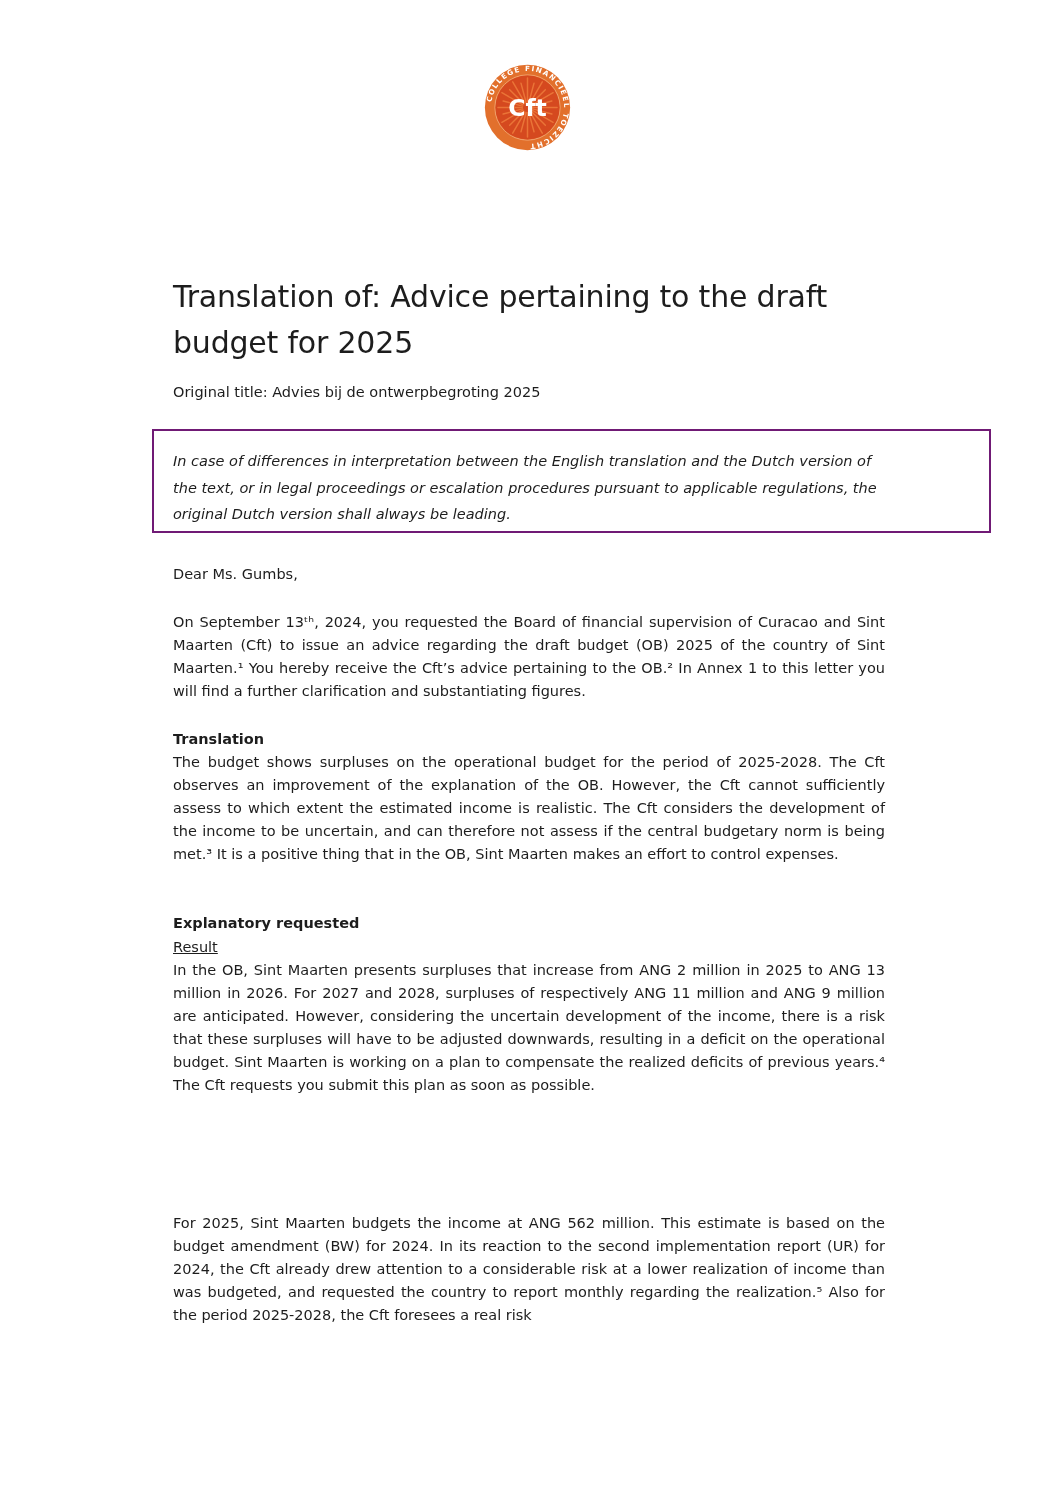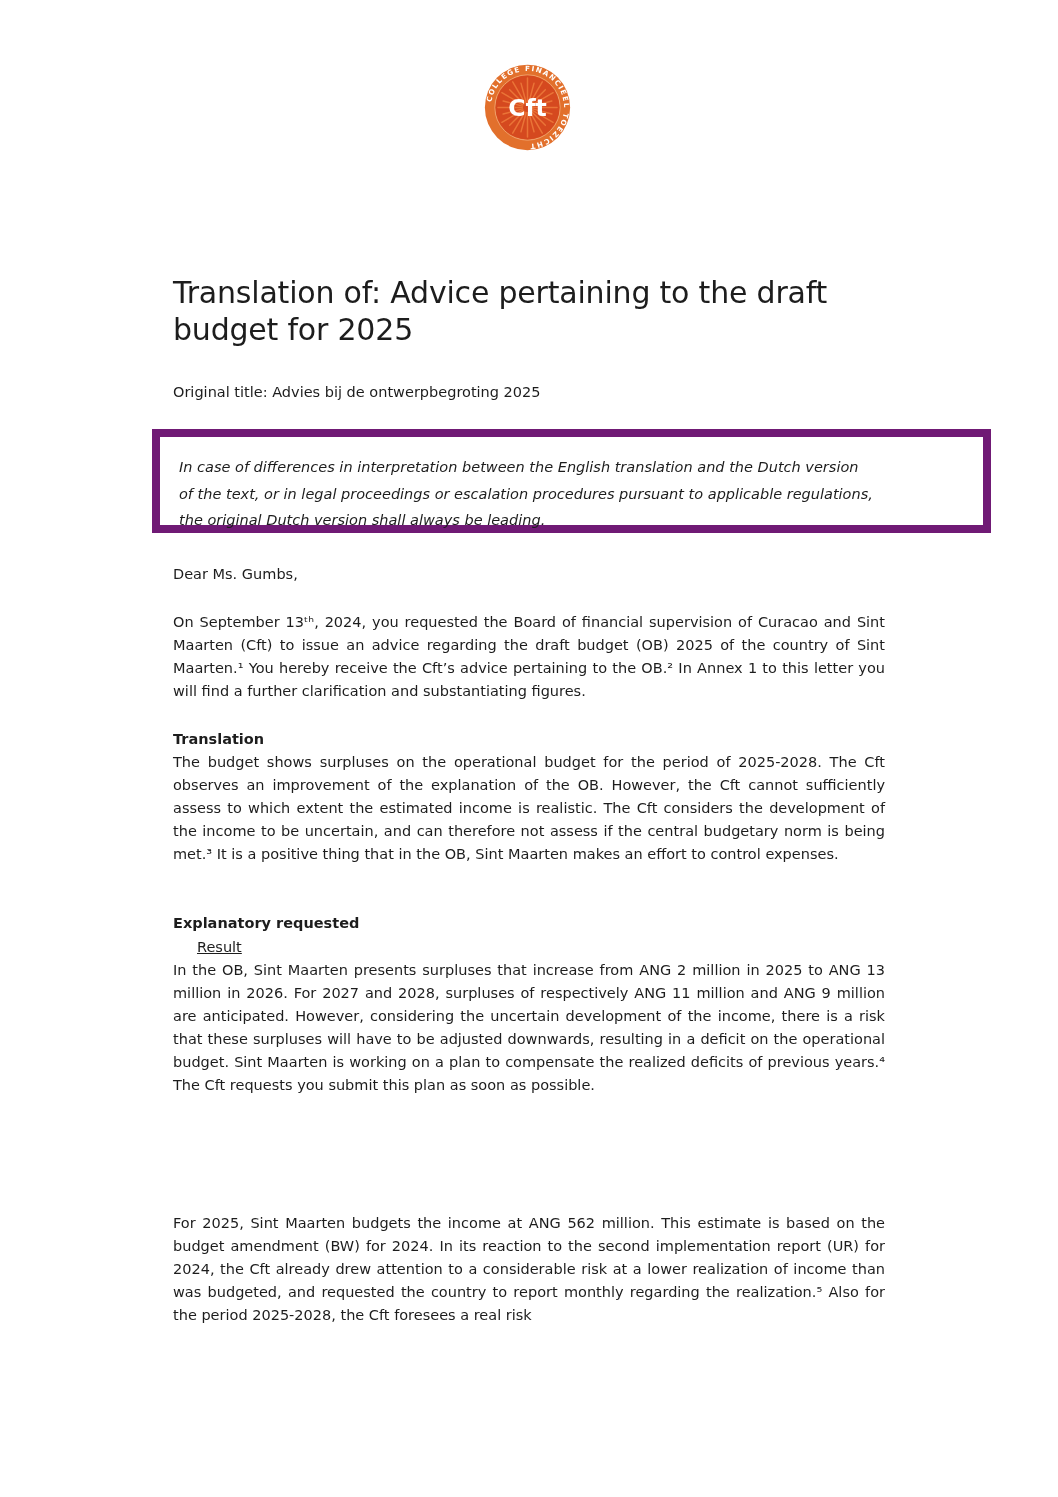--- a/index.html
+++ b/index.html
@@ -20,56 +20,56 @@
     width: 87px;
     height: 87px;
   }
   .logo svg { width: 100%; height: 100%; display: block; }
   .doc-title {
     position: absolute;
     left: 173px;
     top: 274px;
     width: 672px;
     font-size: 30px;
-    line-height: 37px;
+    line-height: 46px;
     font-weight: 400;
     letter-spacing: -0.2px;
   }
   .orig-title {
     position: absolute;
     left: 173px;
     top: 381px;
     width: 712px;
     font-size: 14.5px;
     line-height: 23px;
   }
   .disclaimer-box {
     position: absolute;
     left: 152px;
     top: 429px;
     width: 839px;
     height: 104px;
     box-sizing: border-box;
-    border: 8px solid #701a75;
+    border: 2px solid #701a75;
     padding: 17px 108px 0 19px;
     font-style: italic;
     font-size: 14.5px;
     line-height: 26.5px;
     text-align: left;
   }
   .body-block {
     position: absolute;
     left: 173px;
     width: 712px;
     font-size: 14.5px;
     line-height: 23px;
   }
   .para { text-align: justify; }
   .heading-bold { font-weight: bold; }
-  .heading-underline { text-decoration: underline; margin-left: 24px; }
+  .heading-underline { text-decoration: underline; }
   .salutation   { top: 563px; }
   .intro        { top: 611px; }
   .h-conclusion { top: 728px; }
   .p-conclusion { top: 751px; }
   .h-expl       { top: 912px; }
   .h-result     { top: 936px; }
   .p-result     { top: 959px; }
   .h-income     { top: 1145px; }
   .p-income     { top: 1168px; margin-top: 44px; }
 </style>

